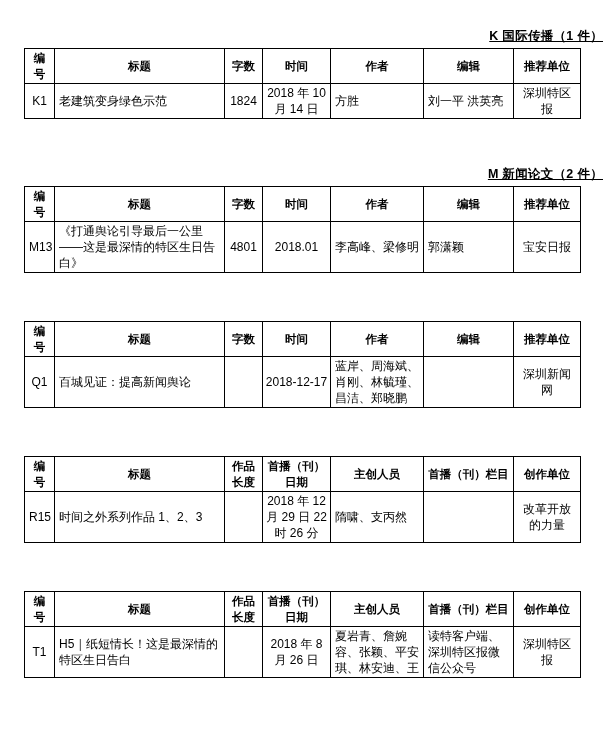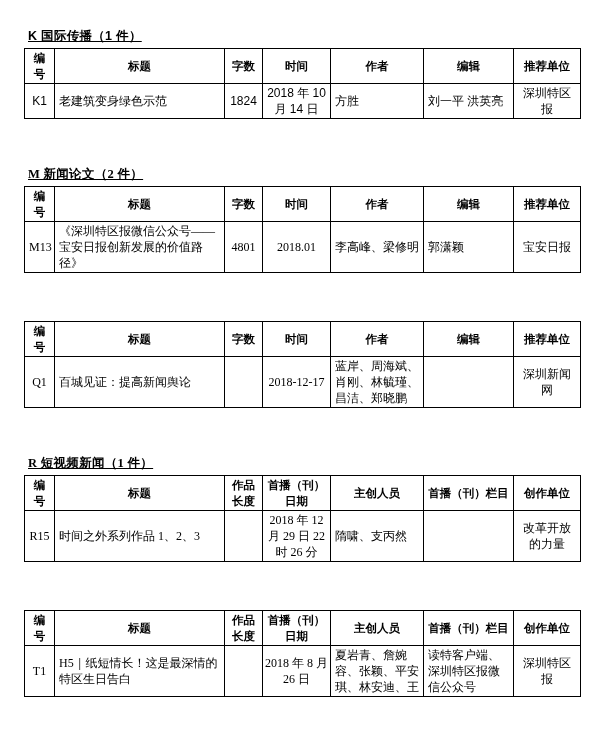--- a/index.html
+++ b/index.html
@@ -4,28 +4,29 @@
 <style>
   html, body { margin: 0; padding: 0; }
   body {
     width: 603px; height: 749px;
     background: #ffffff; color: #000000;
     font-family: "Liberation Sans", "DejaVu Sans", sans-serif;
     overflow: hidden;
   }
   .content { padding: 29px 0 0 24px; }
   .section { margin: 0; }
-  .section + .section { margin-top: 48px; font-family: Liberation Serif, serif; }
+  .section + .section { margin-top: 48px; }
   .section-title {
     font-weight: bold;
     text-decoration: underline;
     font-size: 12.5px;
     line-height: 15px;
     margin: 0 0 4px 4px;
     letter-spacing: 0.3px;
+    text-align: right;
   }
   table.entry-table {
     border-collapse: collapse;
     table-layout: fixed;
     width: 556px;
     border-radius: 31px;
   }
   .entry-table th, .entry-table td {
     border: 1px solid #000000;
     overflow: hidden;
@@ -119,21 +120,21 @@
           <th>字数</th>
           <th>时间</th>
           <th>作者</th>
           <th>编辑</th>
           <th>推荐单位</th>
         </tr>
       </thead>
       <tbody>
         <tr>
           <td>M13</td>
-          <td>《深圳特区报微信公众号——宝安日报创新发展的价值路径》</td>
+          <td>《打通舆论引导最后一公里——这是最深情的特区生日告白》</td>
           <td>4801</td>
           <td>2018.01</td>
           <td>李高峰、梁修明</td>
           <td>郭潇颖</td>
           <td>宝安日报</td>
         </tr>
       </tbody>
     </table>
   </div>
 
@@ -167,21 +168,20 @@
           <td>2018-12-17</td>
           <td>蓝岸、周海斌、肖刚、林毓瑾、昌洁、郑晓鹏</td>
           <td></td>
           <td>深圳新闻网</td>
         </tr>
       </tbody>
     </table>
   </div>
 
   <div class="section">
-    <div class="section-title">R 短视频新闻（1 件）</div>
     <table class="entry-table">
       <colgroup>
           <col class="c0">
           <col class="c1">
           <col class="c2">
           <col class="c3">
           <col class="c4">
           <col class="c5">
           <col class="c6">
         </colgroup>

